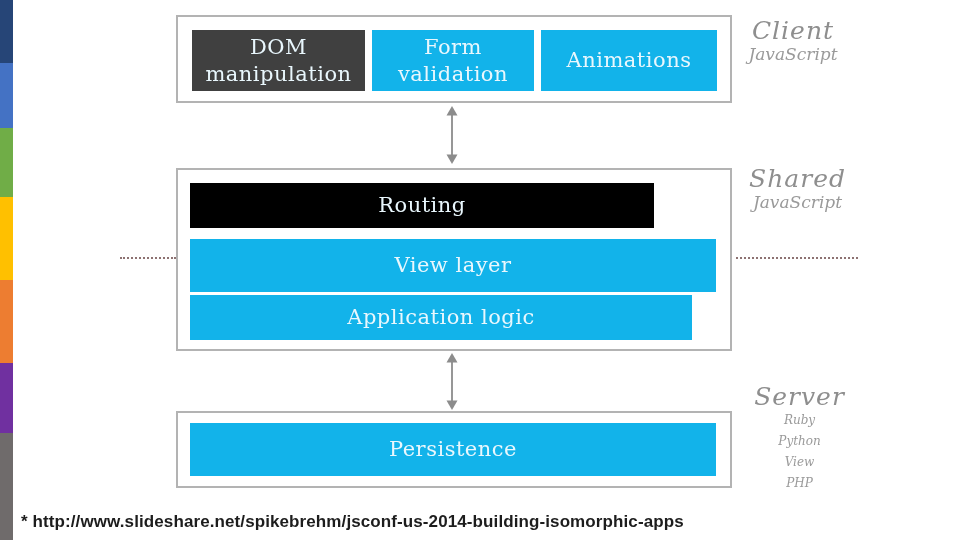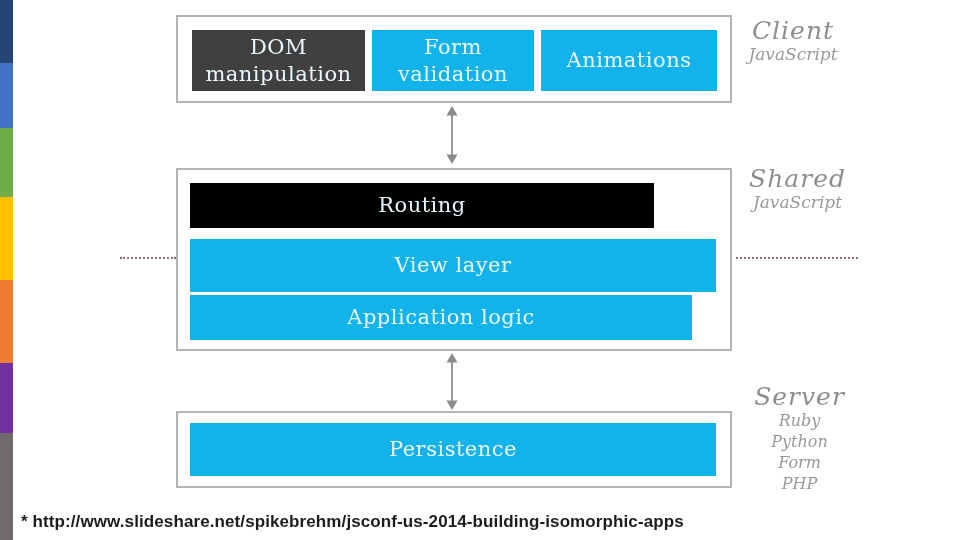--- a/index.html
+++ b/index.html
@@ -29,21 +29,21 @@
     color: #e9f7fd;
     font-size: 21px;
     line-height: 27px;
     letter-spacing: 0.5px;
   }
 
   
   .tier-label { position: absolute; text-align: center; color: #8e8e8e; }
   .tier-label .tier-name { font-size: 25px; line-height: 27px; letter-spacing: 1px; font-style: italic; }
   .tier-label .tier-lang { font-style: italic; font-size: 17px; line-height: 21px; color: #9a9a9a; }
-  .tier-label .tier-lang-sm { font-style: italic; font-size: 16px; line-height: 21px; color: #9a9a9a; }
+  .tier-label .tier-lang-sm { font-style: italic; font-size: 12px; line-height: 21px; color: #9a9a9a; }
 
   
   .arrow { position: absolute; width: 14px; }
   .arrow svg { display: block; }
 
   
   .dotted { position: absolute; height: 0; border-top: 2px dotted #8d7272; }
 
   
   .footer-note {
@@ -110,19 +110,19 @@
     </svg>
   </div>
 
   <div class="group-box" style="left:176px; top:411px; width:556px; height:77px;"></div>
   <div class="bar" style="left: 190px; top: 423px; width: 526px; height: 53px; background-color: rgb(18, 179, 234);">Persistence</div>
 
   <div class="tier-label" style="left:742px; top:383px; width:115px;">
     <div class="tier-name">Server</div>
     <div class="tier-lang-sm">Ruby</div>
     <div class="tier-lang-sm">Python</div>
-    <div class="tier-lang-sm">Form</div>
+    <div class="tier-lang-sm">View</div>
     <div class="tier-lang-sm">PHP</div>
   </div>
 
   <div class="footer-note">* http://www.slideshare.net/spikebrehm/jsconf-us-2014-building-isomorphic-apps</div>
 
 </div>
 
 </body></html>

